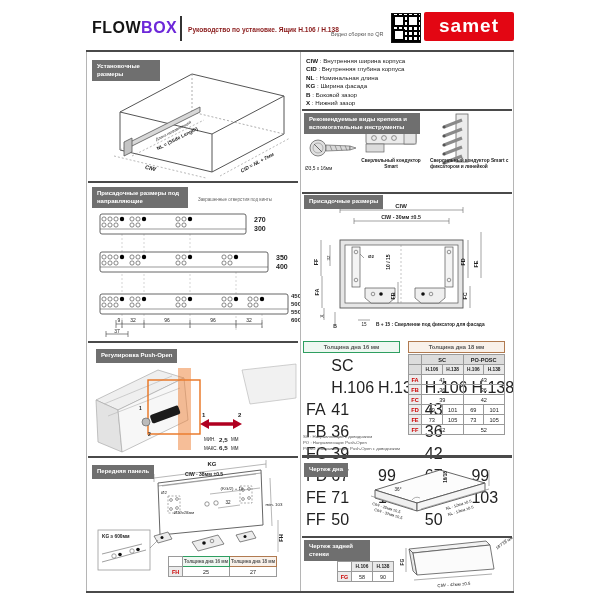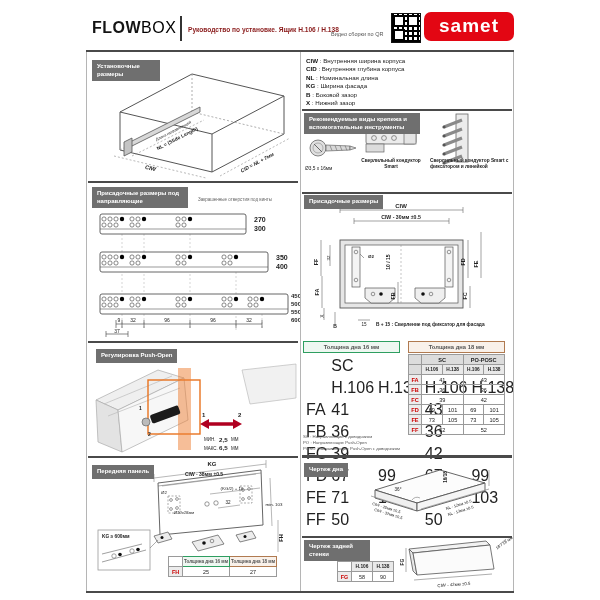--- a/index.html
+++ b/index.html
@@ -15,21 +15,21 @@
   svg text{font-family:"Liberation Sans",sans-serif;fill:#222;}
   .watermark{position:absolute;left:196px;top:364px;font-size:47px;font-weight:bold;
              letter-spacing:2px;color:rgba(125,125,125,0.45);z-index:40;pointer-events:none;
              white-space:nowrap;}
   .watermark .wm-first{color:rgba(226,124,38,0.62);}
   .qr{position:absolute;left:391px;top:13px;width:28px;height:28px;border:1px solid #111;
       background-image:repeating-linear-gradient(0deg,#000 0 2px,rgba(255,255,255,0) 2px 5px),
                        repeating-linear-gradient(90deg,#000 0 2px,#fff 2px 5px);}
   .qr i{position:absolute;width:8px;height:8px;border:2px solid #000;background:#fff;}
   .samet{position:absolute;left:424px;top:12px;width:90px;height:29px;background:#e30613;
-         border-radius:7px;color:#fff;font-weight:bold;font-size:19px;text-align:center;
+         border-radius:2px;color:#fff;font-weight:bold;font-size:19px;text-align:center;
          line-height:28px;letter-spacing:1px;}
   .legend-line{font-size:6.2px;line-height:8.4px;white-space:nowrap;}
   .legend-line b{color:#111;}
   .tbl-title{border:1.5px solid #2e9e60;background:#eef7f1;font-weight:bold;font-size:5.8px;
              color:#555;text-align:center;padding:2px 0;margin-bottom:1px;}
   .t18 .tbl-title{border-color:#b07a50;background:#f9f1ea;}
   .spec-table{border-collapse:collapse;width:100%;table-layout:fixed;}
   .spec-table td{border:1px solid #9a9a9a;text-align:center;font-size:5.6px;padding:0;
                  height:9px;color:#222;overflow:hidden;}
   .spec-table .h{background:#dcdcdc;font-weight:bold;}
@@ -44,21 +44,21 @@
   .mini-table .b{border:1.5px solid #b07a50;background:#f9f1ea;font-size:4.6px;color:#555;font-weight:bold;}
   .mini-table .sh{background:#e9e9e9;font-size:4.8px;font-weight:bold;}
   .hw-label{position:absolute;font-size:4.8px;color:#222;line-height:6px;}
 </style>
 </head>
 <body>
 
 <div class="page">
 
   <div class="abs" style="left:92px;top:19px;font-size:16px;letter-spacing:.5px;">
-    <span style="font-weight:700;color:#141414">FLOW</span><span style="font-weight:400;color:#000000">BOX</span>
+    <span style="font-weight:700;color:#141414">FLOW</span><span style="font-weight:700;color:#6d28d9">BOX</span>
   </div>
   <div class="abs" style="left:180px;top:16px;width:1.5px;height:25px;background:#333"></div>
   <div class="abs" style="left:188px;top:26px;font-size:6.6px;font-weight:bold;color:#8a1b1b;white-space:nowrap;">Руководство по установке. Ящик Н.106 / Н.138</div>
   <div class="abs" style="left:331px;top:31px;font-size:5.5px;color:#555;">Видео сборки по QR</div>
   <div class="qr">
     <i style="left:1px;top:1px"></i>
       <i style="right:1px;top:1px"></i>
       <i style="left:1px;bottom:1px"></i>
   </div>
   <div class="samet">samet</div>

